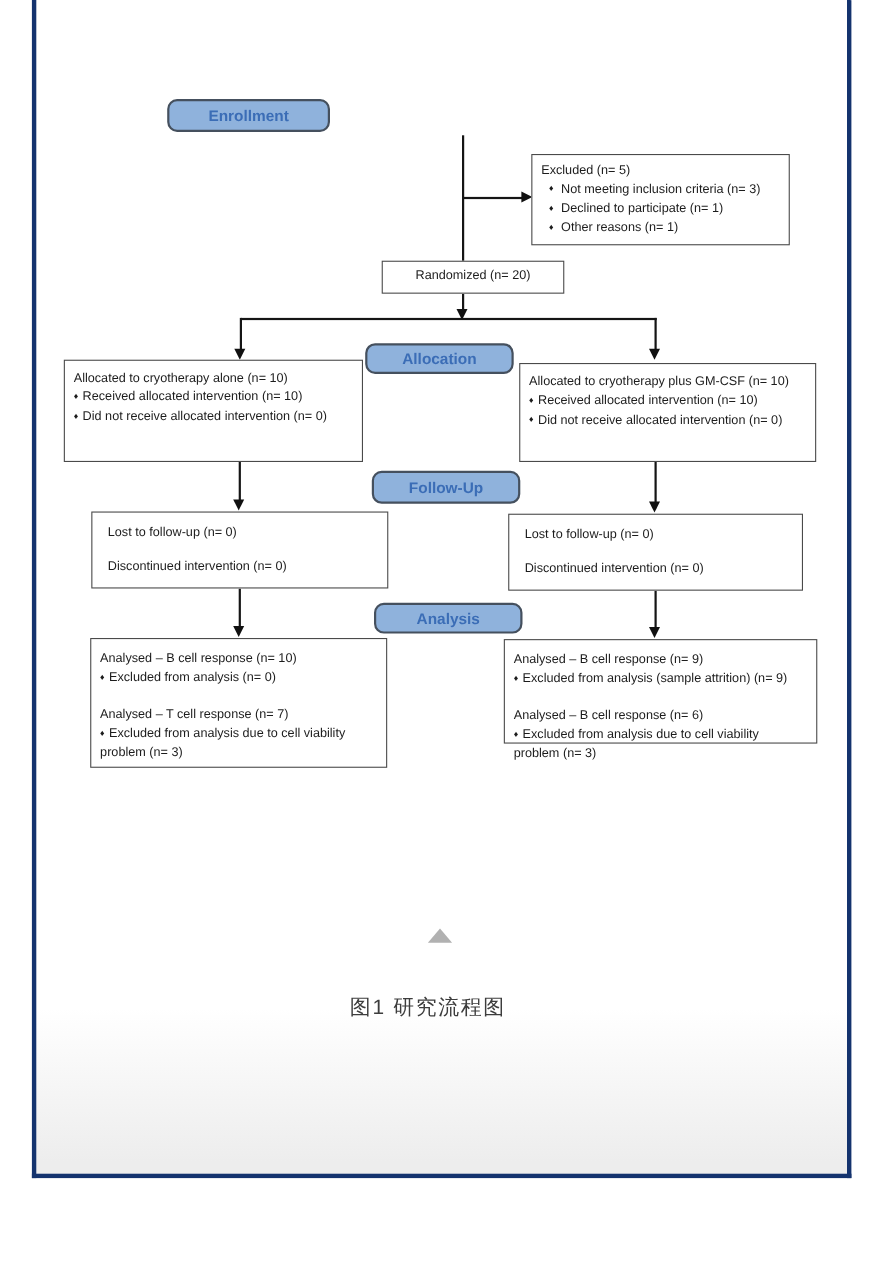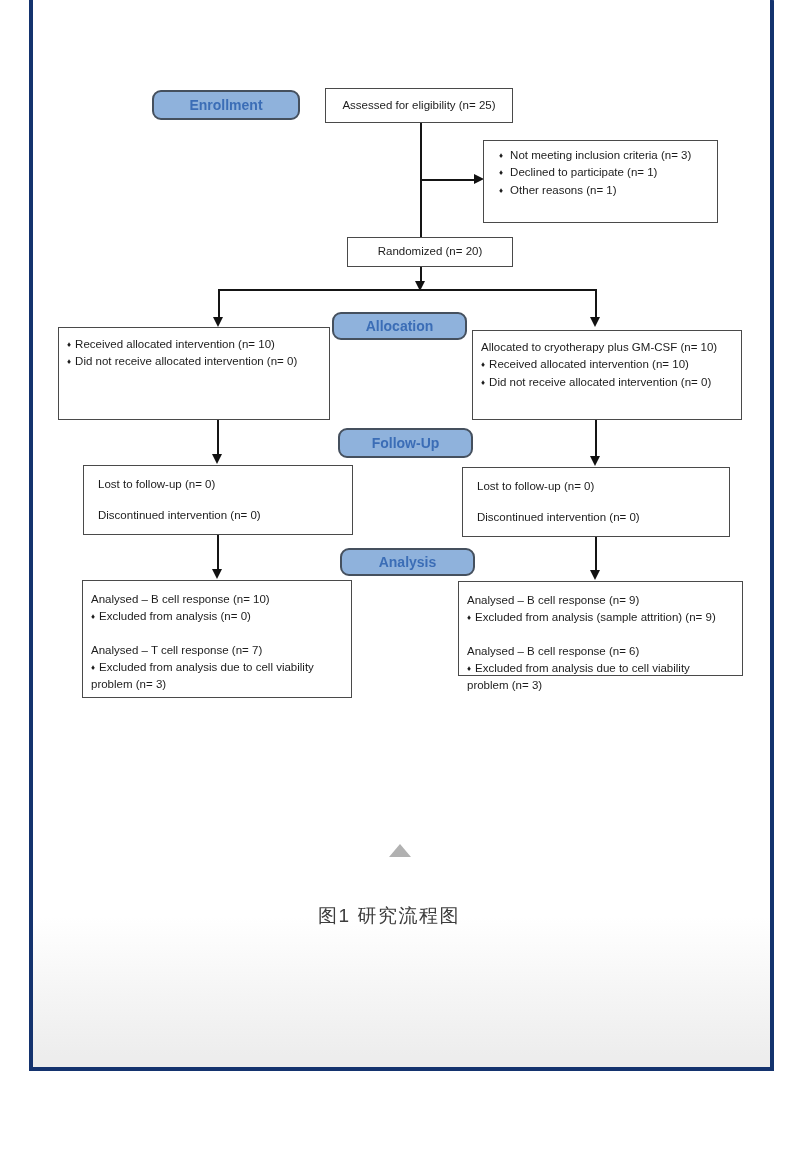--- a/index.html
+++ b/index.html
@@ -73,35 +73,34 @@
   <div class="vline" style="left:217px;top:420px;height:35px;"></div>
   <div class="arr-down" style="left:212px;top:454px;"></div>
   <div class="vline" style="left:595px;top:420px;height:37px;"></div>
   <div class="arr-down" style="left:590px;top:456px;"></div>
 
   <div class="vline" style="left:217px;top:535px;height:35px;"></div>
   <div class="arr-down" style="left:212px;top:569px;"></div>
   <div class="vline" style="left:595px;top:537px;height:34px;"></div>
   <div class="arr-down" style="left:590px;top:570px;"></div>
 
-  <div class="fbox center" style="left:325px;top:88px;width:188px;height:35px;">
-    <span>Assessed for eligibility (n= 25)</span>
-  </div>
 
   <div class="fbox" style="left:483px;top:140px;width:235px;height:83px;padding-top:6px;">
+    <div>Excluded (n= 5)</div>
     <div class="bl indent"><span class="glyph">♦</span><span>Not meeting inclusion criteria (n= 3)</span></div>
     <div class="bl indent"><span class="glyph">♦</span><span>Declined to participate (n= 1)</span></div>
     <div class="bl indent"><span class="glyph">♦</span><span>Other reasons (n= 1)</span></div>
   </div>
 
   <div class="fbox center" style="left:347px;top:237px;width:166px;height:30px;">
     <span>Randomized (n= 20)</span>
   </div>
 
   <div class="fbox" style="left:58px;top:327px;width:272px;height:93px;">
+    <div>Allocated to cryotherapy alone (n= 10)</div>
     <div class="bl"><span class="glyph">♦</span><span>Received allocated intervention (n= 10)</span></div>
     <div class="bl"><span class="glyph">♦</span><span>Did not receive allocated intervention (n= 0)</span></div>
   </div>
 
   <div class="fbox" style="left:472px;top:330px;width:270px;height:90px;">
     <div>Allocated to cryotherapy plus GM-CSF (n= 10)</div>
     <div class="bl"><span class="glyph">♦</span><span>Received allocated intervention (n= 10)</span></div>
     <div class="bl"><span class="glyph">♦</span><span>Did not receive allocated intervention (n= 0)</span></div>
   </div>
 

